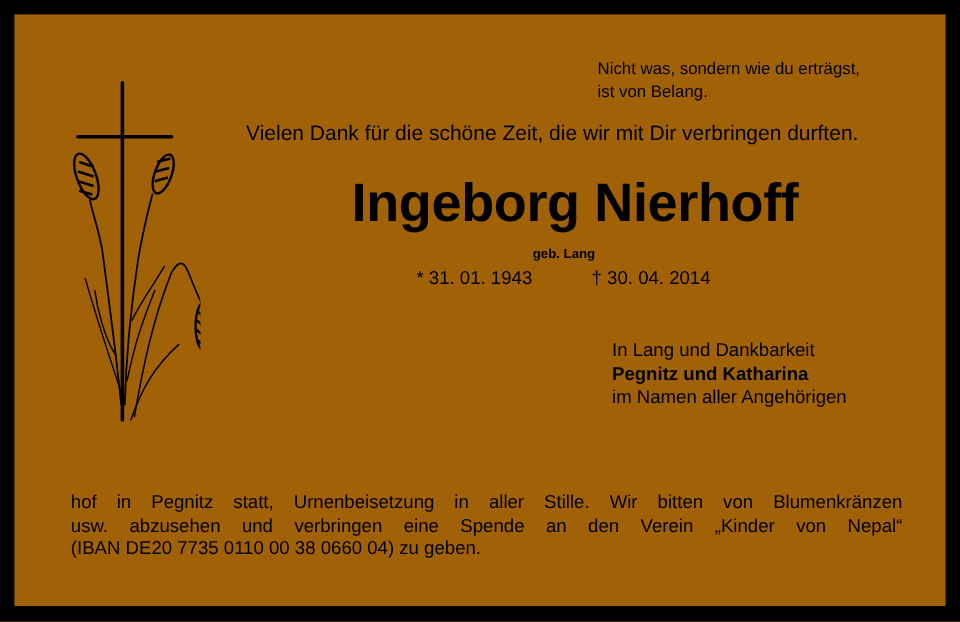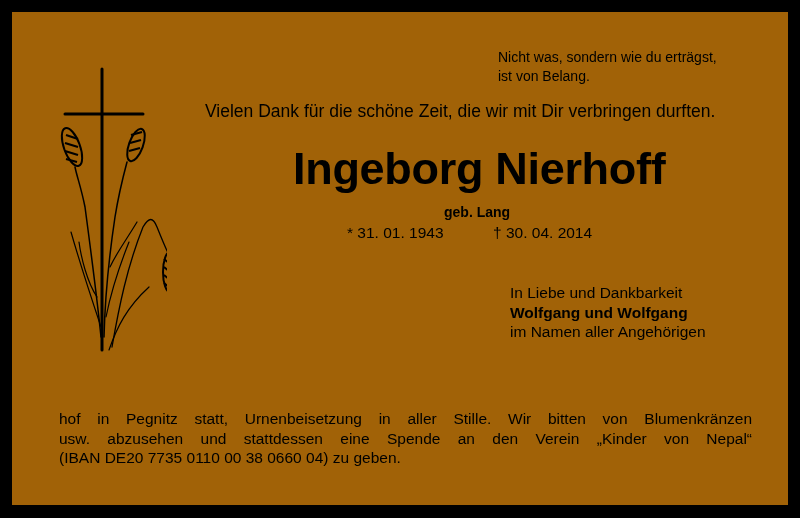--- a/index.html
+++ b/index.html
@@ -27,21 +27,21 @@
     font-size: 17.5px; line-height: 22px;
   }
   .name {
     left: 260px; top: 131px;
     font-size: 45px; font-weight: bold; line-height: 52px;
     letter-spacing: -0.3px;
     margin-left: 21px;
   }
   .born-name {
     left: 432px; top: 190px;
-    font-size: 14px; font-weight: bold; line-height: 20px;
+    font-size: 11px; font-weight: bold; line-height: 20px;
   }
   .dates {
     left: 335px; top: 211px;
     font-size: 15.5px; font-weight: normal; line-height: 20px;
   }
   .dates .death { position: absolute; left: 146px; top: 0; text-align: right; }
   .place {
     left: 195px; top: 253px;
     font-size: 15px; line-height: 19px;
   }
@@ -109,24 +109,24 @@
 
   <div class="abs born-name">geb. Lang</div>
 
   <div class="abs dates">
     <span>* 31. 01. 1943</span>
     <span class="death">† 30. 04. 2014</span>
   </div>
 
 
   <div class="abs mourners">
-    <div>In Liebe und Dankbarkeit</div>
-    <div class="b">Wolfgang und Wolfgang</div>
+    <div>In Lang und Dankbarkeit</div>
+    <div class="b">Pegnitz und Katharina</div>
     <div>im Namen aller Angehörigen</div>
   </div>
 
   <div class="abs notice">
     <span class="line">hof in Pegnitz statt, Urnenbeisetzung in aller Stille. Wir bitten von Blumenkränzen</span>
-    <span class="line">usw. abzusehen und stattdessen eine Spende an den Verein „Kinder von Nepal“</span>
+    <span class="line">usw. abzusehen und verbringen eine Spende an den Verein „Kinder von Nepal“</span>
     <span class="line last">(IBAN DE20 7735 0110 00 38 0660 04) zu geben.</span>
   </div>
 
 </div>
 
 </body></html>

